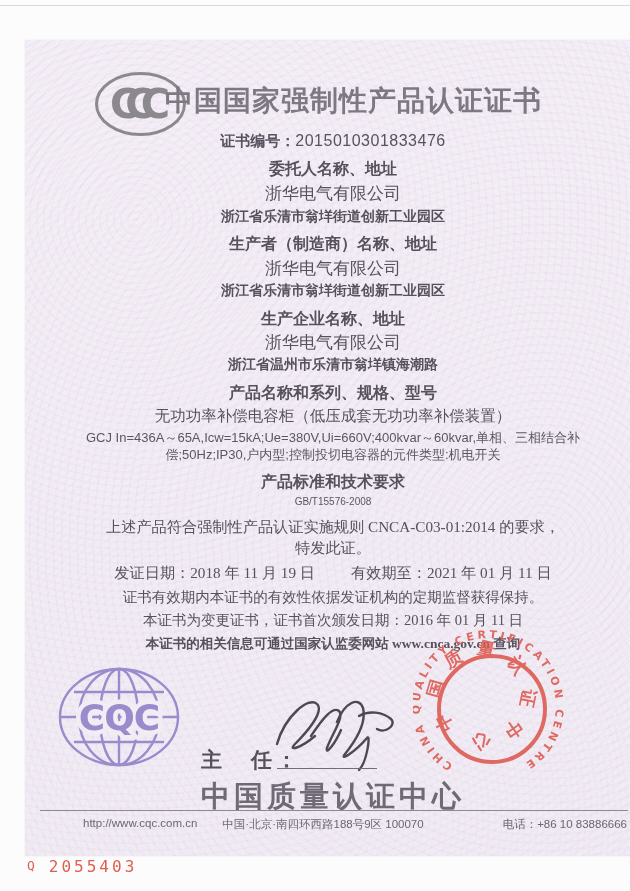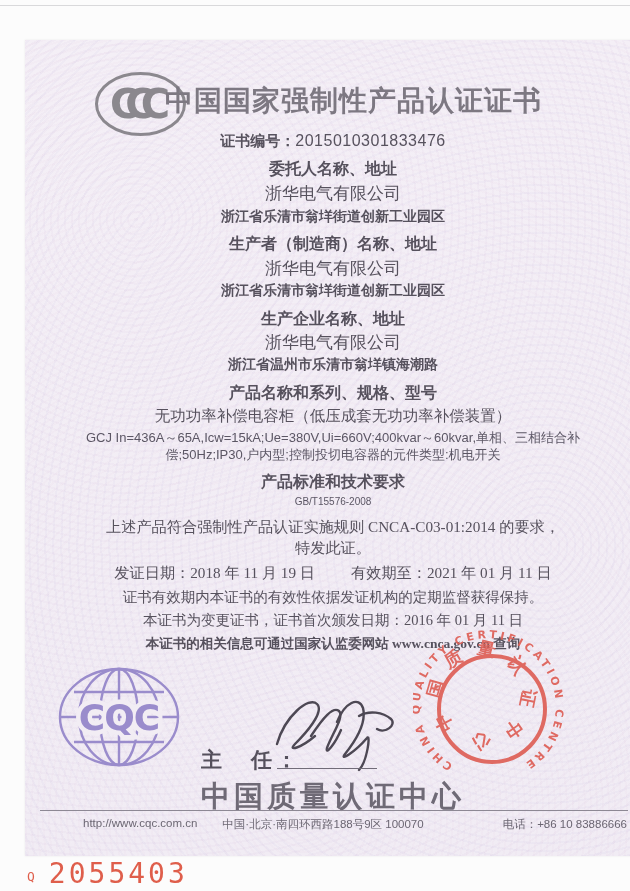--- a/index.html
+++ b/index.html
@@ -61,21 +61,21 @@
     font-size:29px;letter-spacing:4px;color:#6f6a76;font-weight:600;
   }
   .rule{position:absolute;left:15px;right:13px;top:770px;border-top:1px solid #8d8894;}
   .footer{position:absolute;left:0;right:0;top:777px;font-size:11.5px;color:#6b6672;}
   .footer .site{position:absolute;left:58px;top:0;}
   .footer .addr{position:absolute;left:130px;right:150px;top:0;text-align:center;}
   .footer .tel{position:absolute;right:14px;top:0;}
   
   .serial{position:absolute;left:27px;top:857px;color:#df5e4b;font-family:"DejaVu Sans Mono","Liberation Mono",monospace;}
   .serial .q{font-size:13px;margin-right:14px;vertical-align:2px;}
-  .serial .n{font-size:28px;letter-spacing:3px;margin-top:24px;}
+  .serial .n{font-size:16px;letter-spacing:3px;margin-top:24px;}
 </style>
 </head>
 <body>
 
 <div class="scan-topline"></div>
 
 <div class="paper">
 
   <div class="ccc-logo">
     <svg width="95" height="68" viewBox="0 0 95 68">

